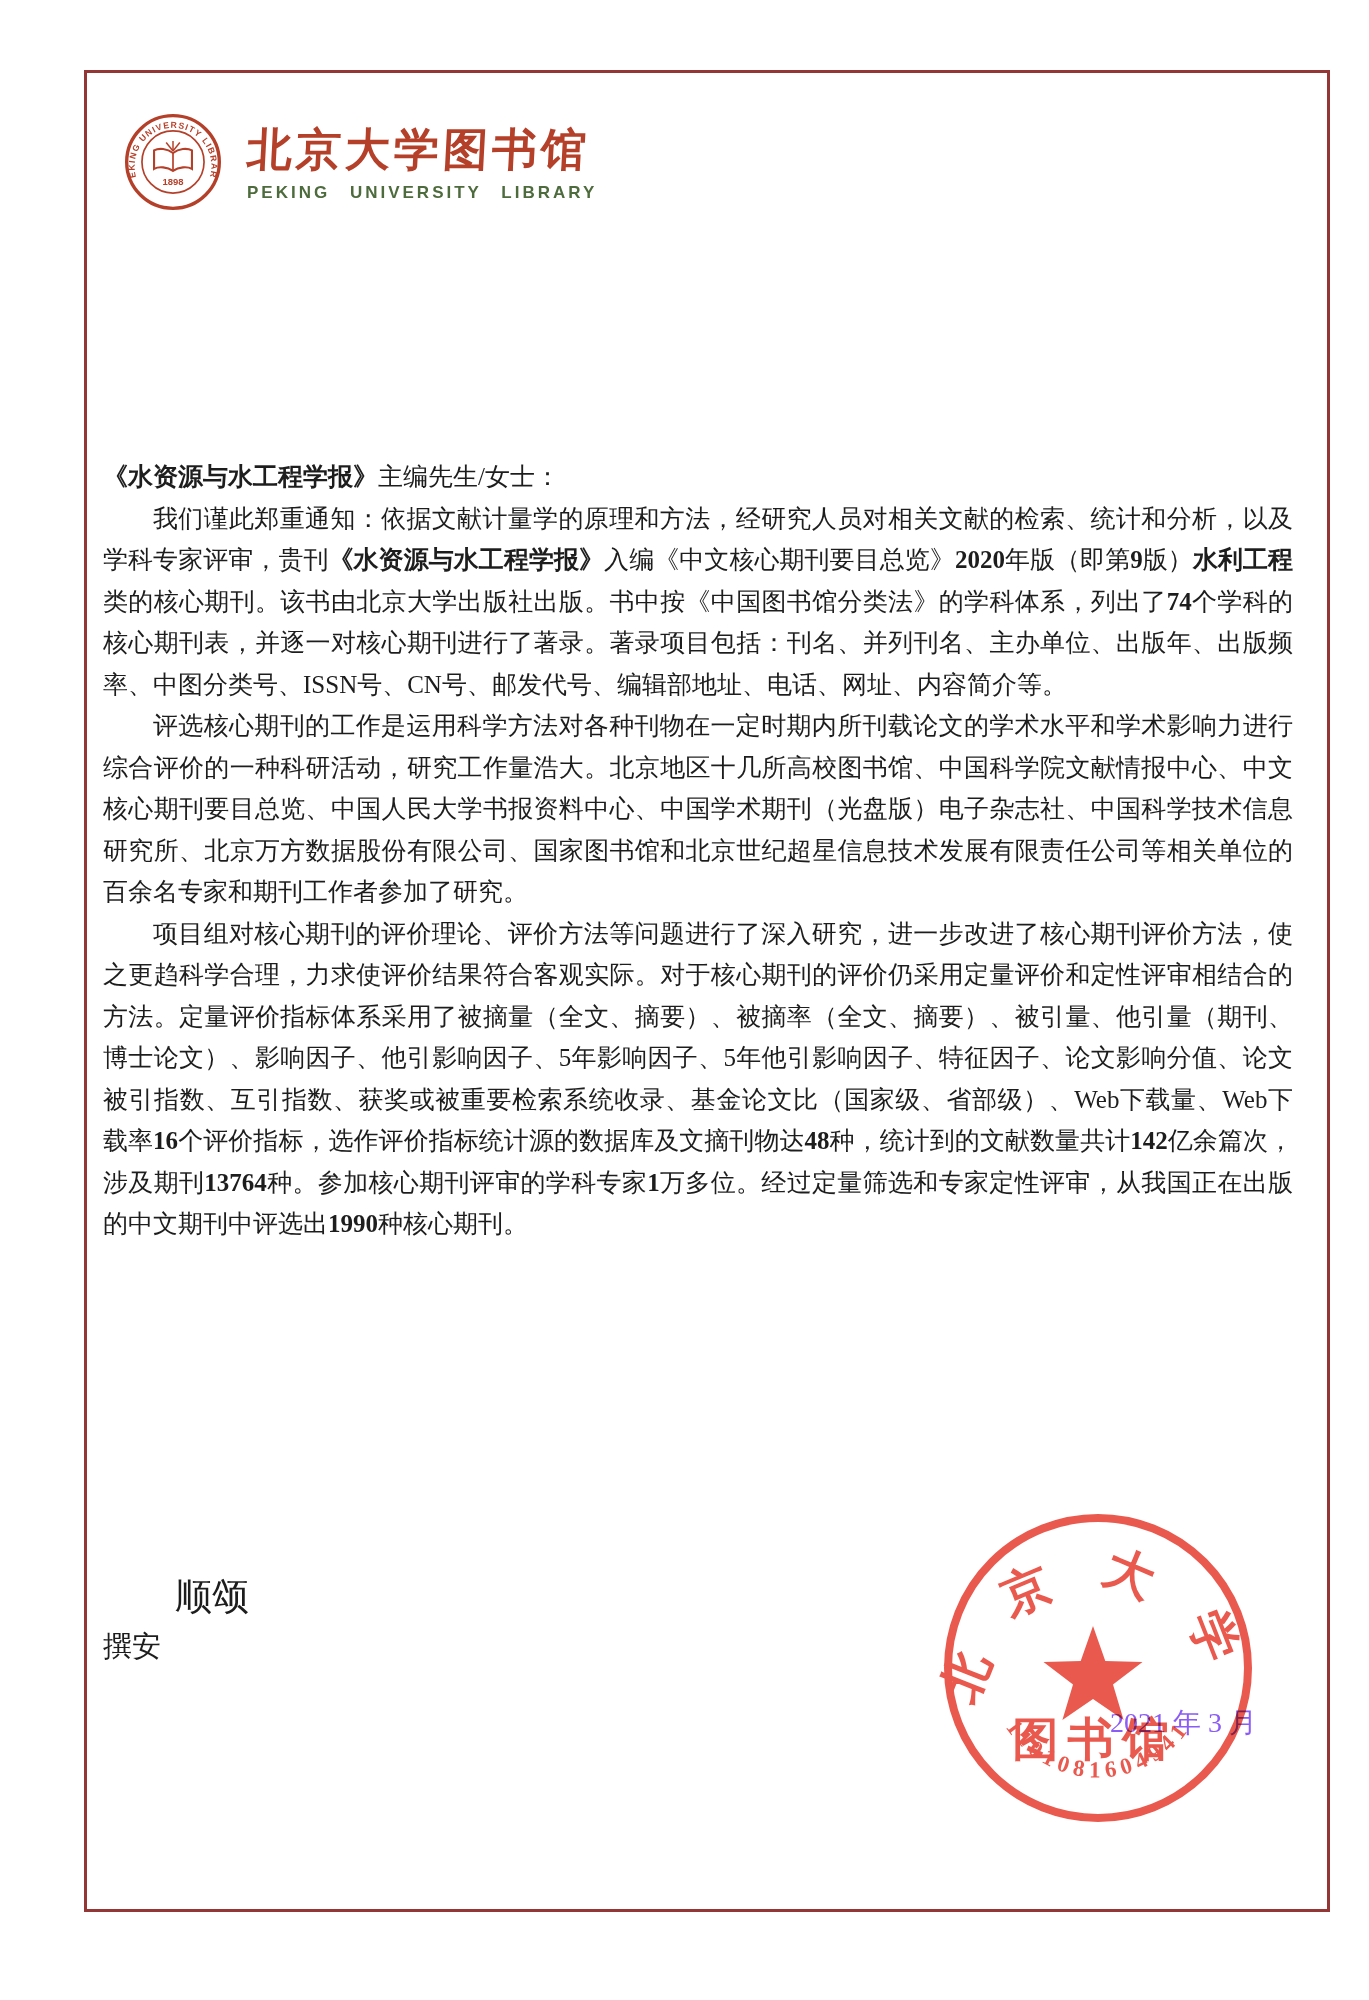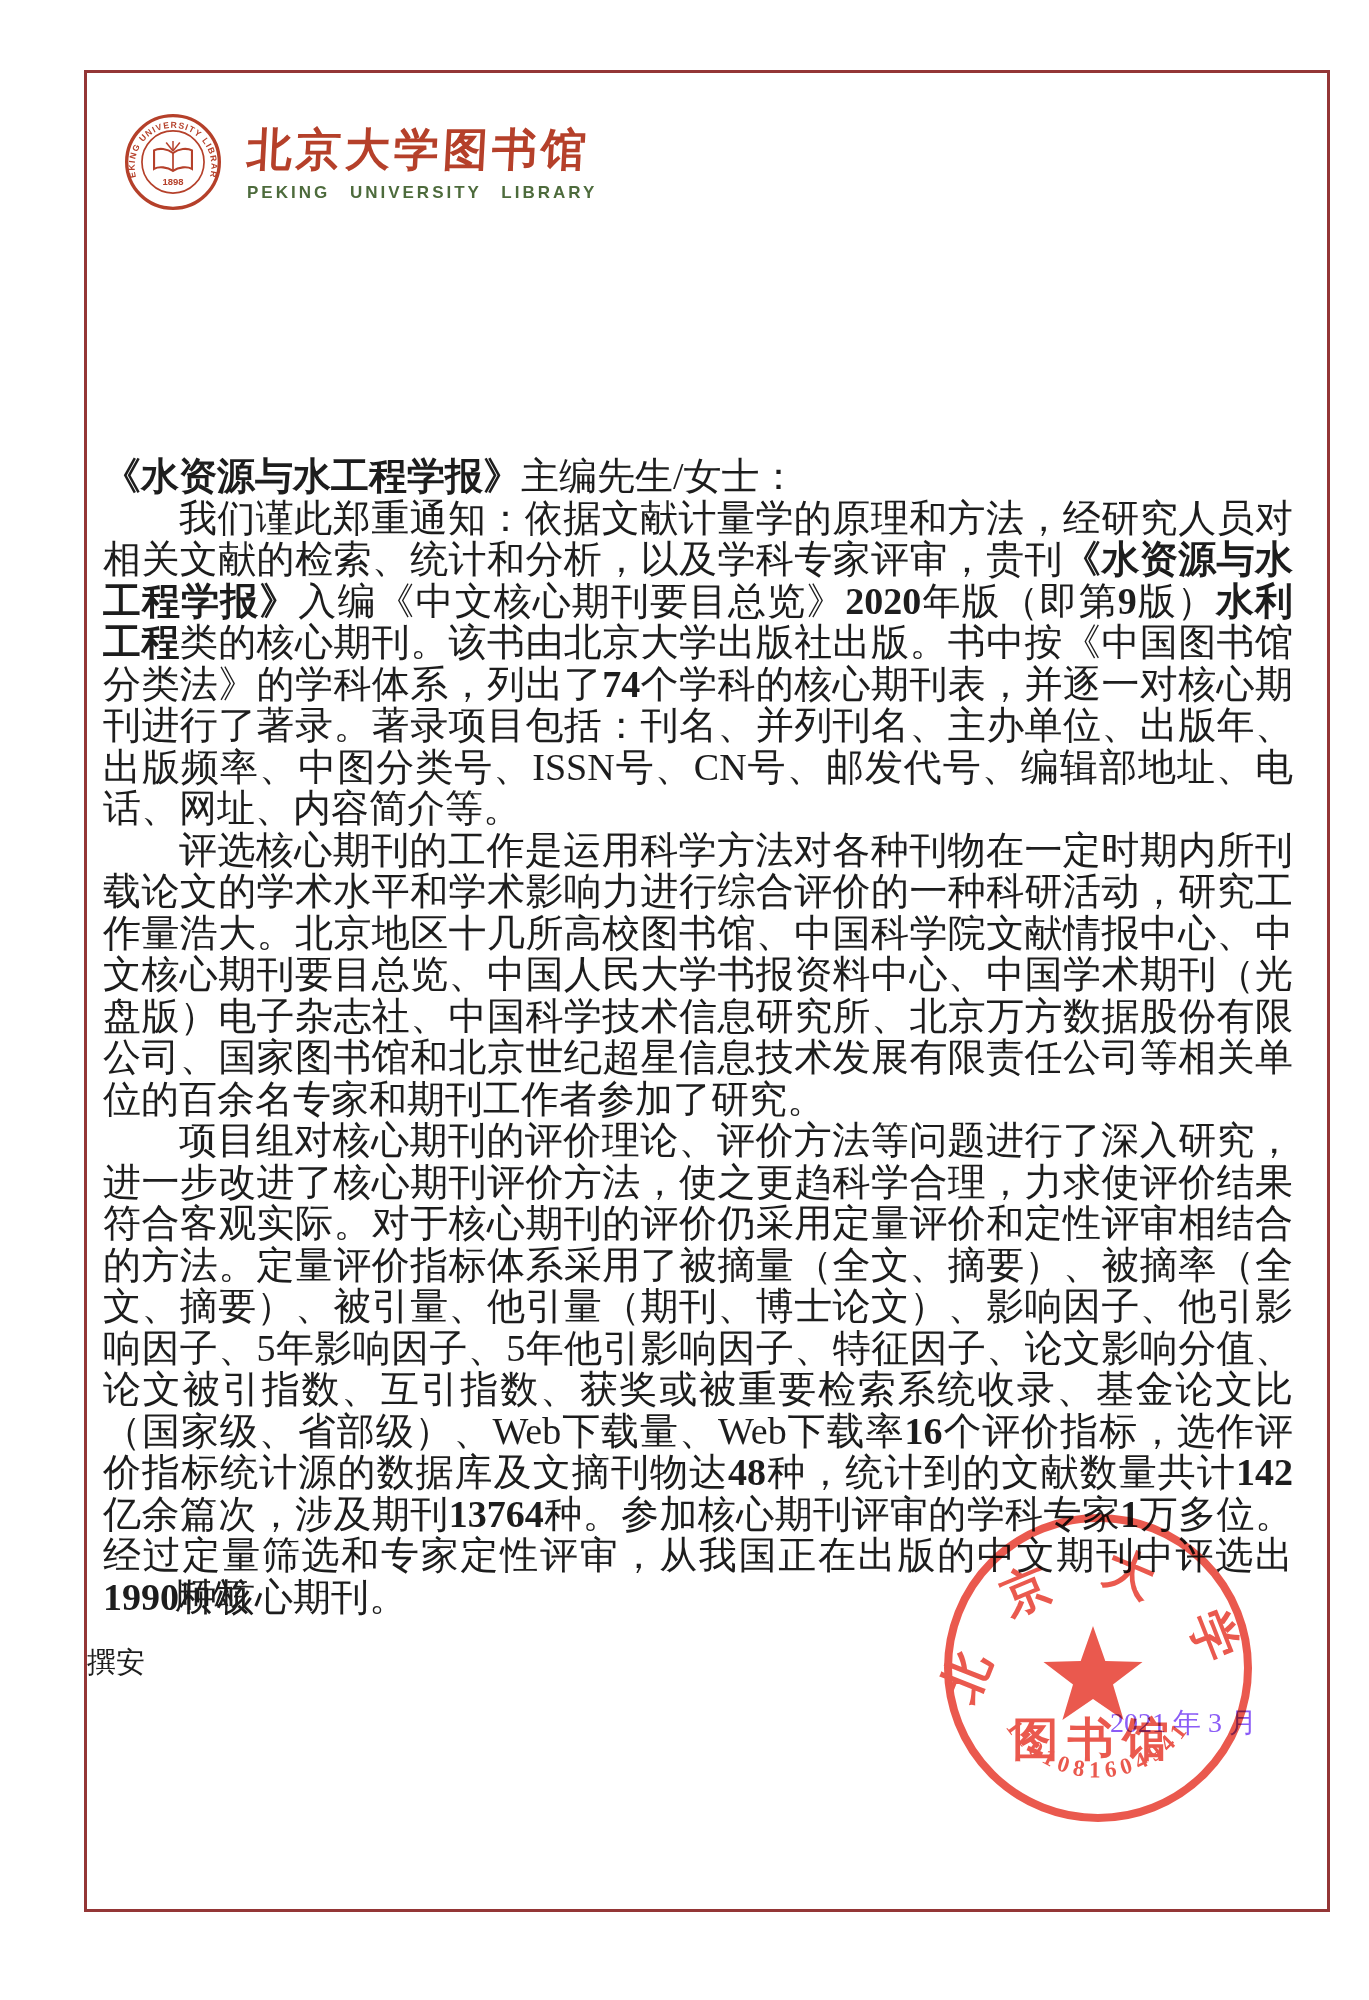--- a/index.html
+++ b/index.html
@@ -24,28 +24,28 @@
     font-size:17px;font-weight:700;color:#4d6b3c;letter-spacing:3px;word-spacing:12px;
   }
   
   .title{
     position:absolute;left:0;top:350px;width:100%;margin:0;text-align:center;
     font-size:42px;font-weight:700;letter-spacing:3px;color:#111;
   }
   
   .body{
     position:absolute;left:103px;top:456px;width:1190px;
-    font-size:38px;line-height:41.5px;text-align:justify;color:#1d1d1d;
+    font-size:25px;line-height:41.5px;text-align:justify;color:#1d1d1d;
   }
   .body p{margin:0;}
   .indent{text-indent:2em;}
   .b{font-weight:700;}
   
   .closing1{position:absolute;left:175px;top:1572px;font-size:37px;color:#1d1d1d;}
-  .closing2{position:absolute;left:87px;top:1627px;font-size:29px;color:#1d1d1d;margin-top:16px;}
+  .closing2{position:absolute;left:103px;top:1627px;font-size:29px;color:#1d1d1d;}
   .sig{position:absolute;right:80px;top:1652px;font-size:30px;color:#1d1d1d;}
   .date{position:absolute;right:112px;top:1704px;font-size:28px;color:#8b5cf6;}
   
   .stamp{
     position:absolute;left:933px;top:1503px;width:330px;height:330px;
     mix-blend-mode:multiply;opacity:0.84;
   }
   .stamp text{font-family:"Liberation Serif","DejaVu Serif",serif;}
 </style>
 </head>

